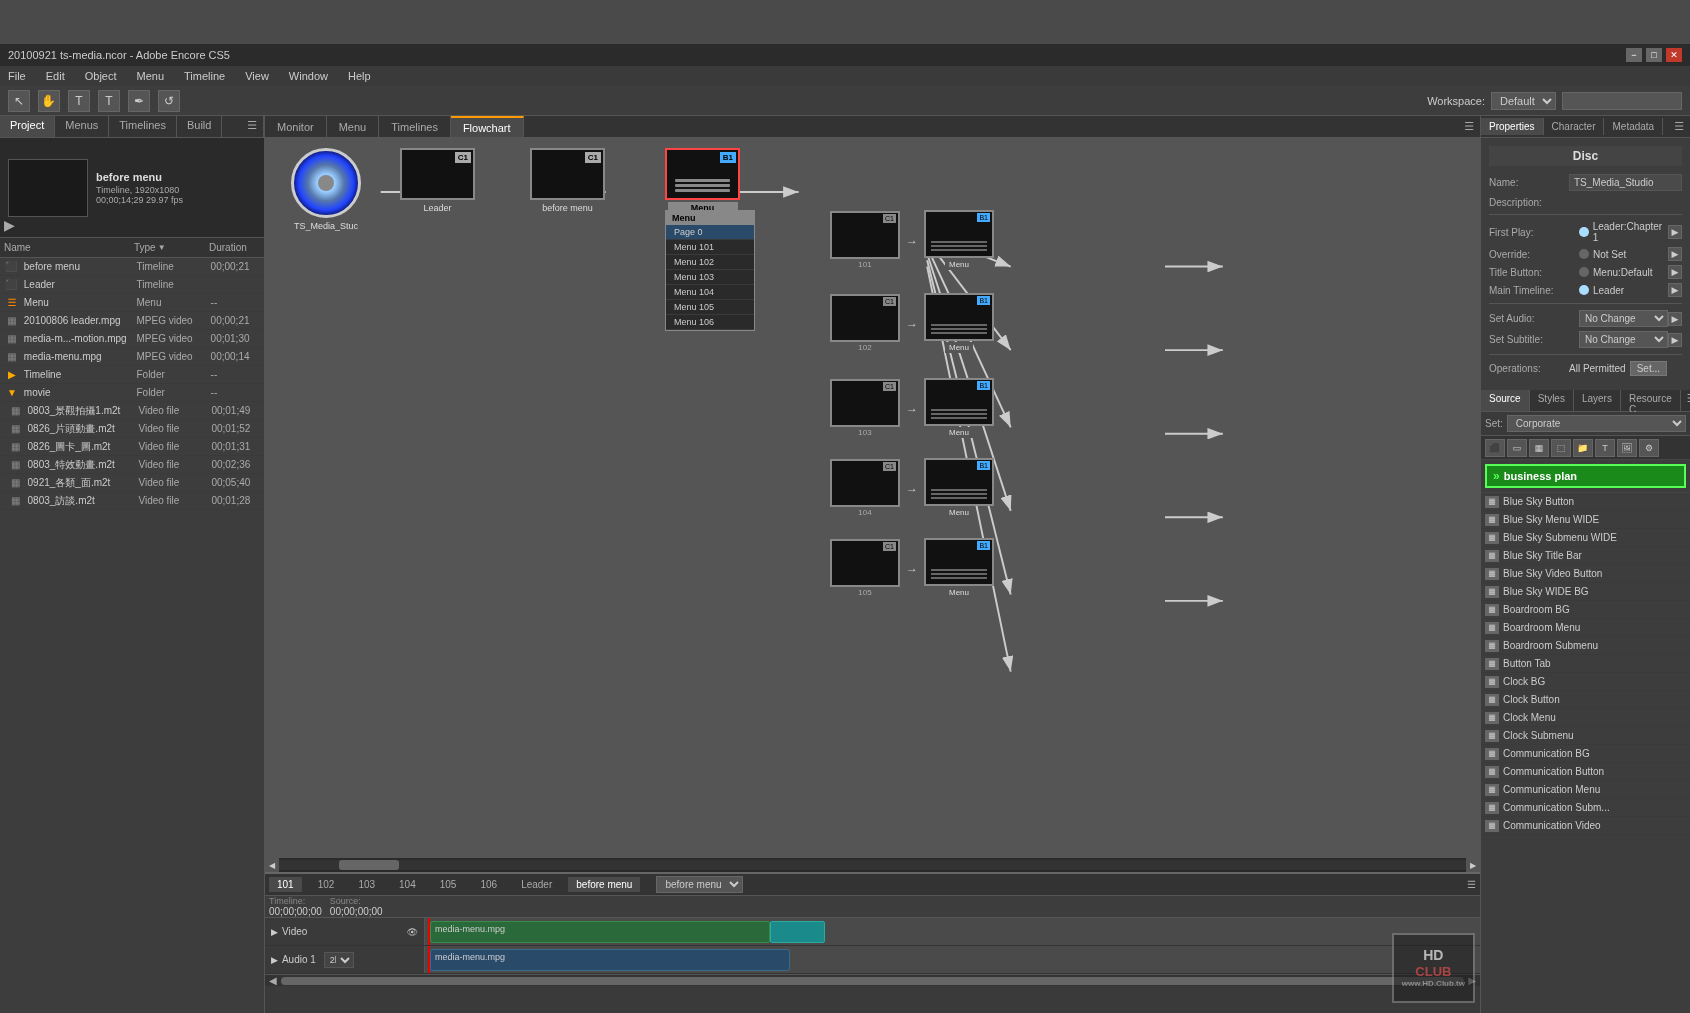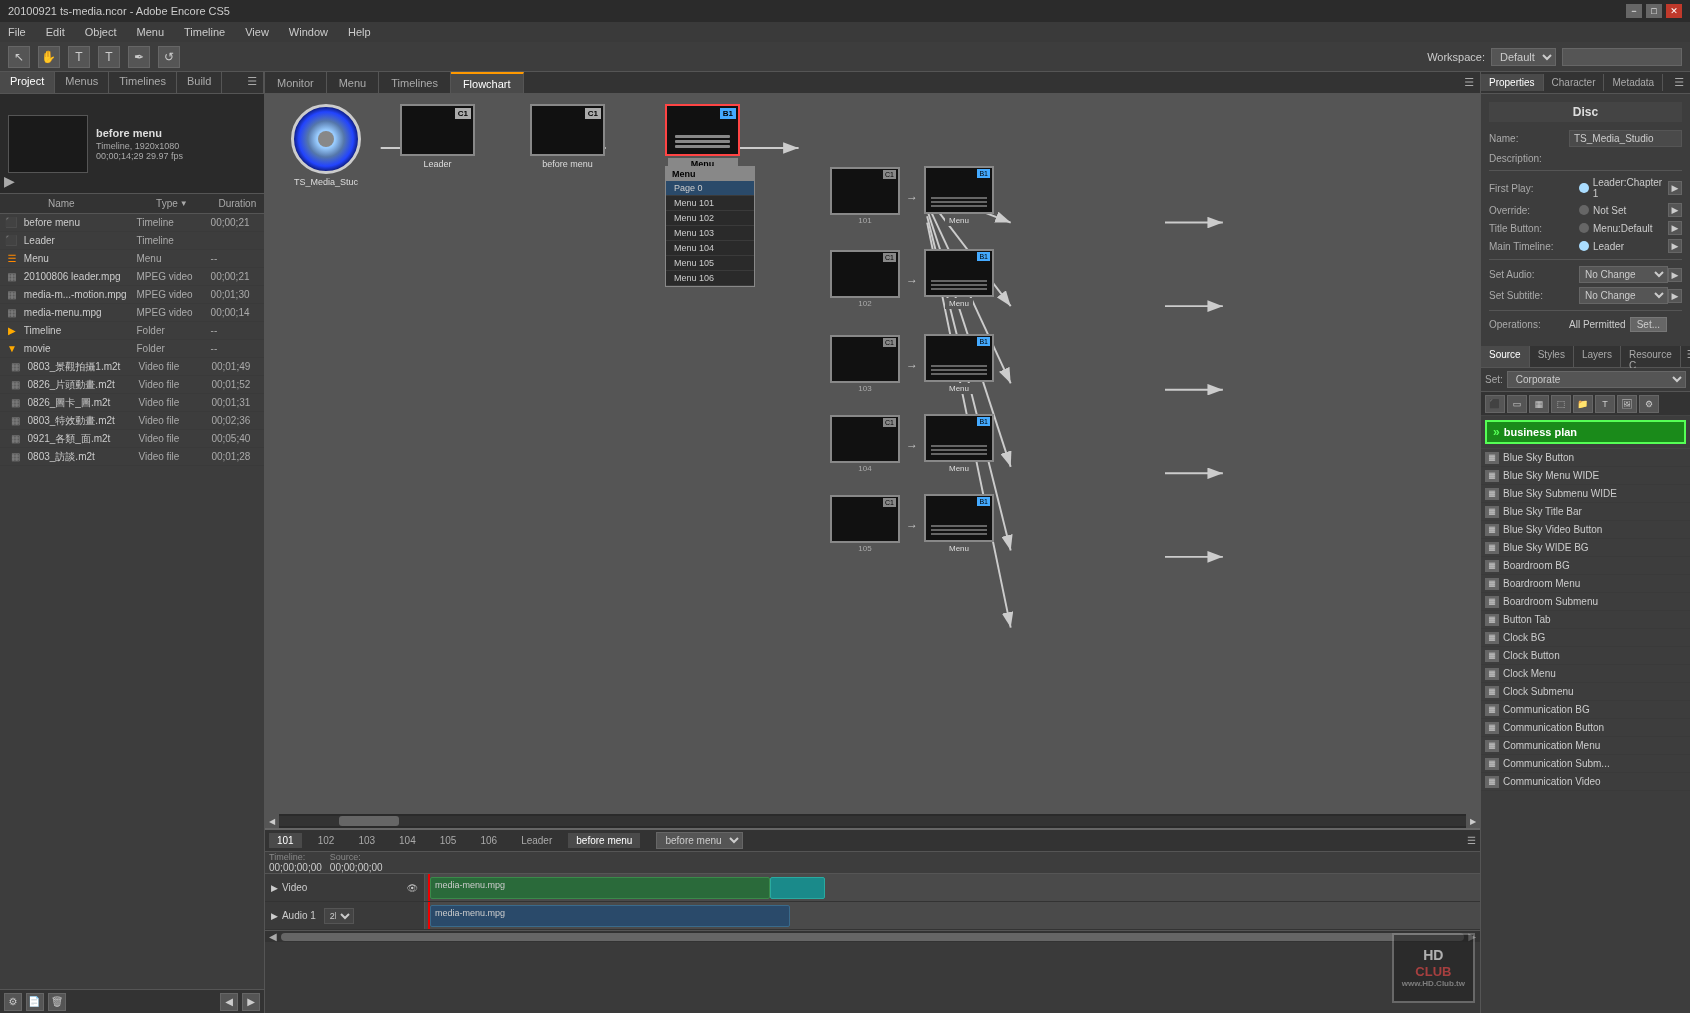--- a/index.html
+++ b/index.html
@@ -1,21 +1,21 @@
 <!DOCTYPE html>
 <html><head>
   <meta charset="utf-8">
   <style>
     * { box-sizing: border-box; margin: 0; padding: 0; }
     body { font-family: Arial, sans-serif; font-size: 11px; background: #4a4a4a; color: #ccc; overflow: hidden; width: 1690px; height: 1013px; }
 
     
     #titlebar {
       height: 22px; background: #2b2b2b; display: flex; align-items: center;
-      justify-content: space-between; padding: 0 8px; color: #ccc; font-size: 11px;
+      justify-content: space-between; padding: 0 8px; color: #ccc; font-size: 11px; margin-top: 44px;
     }
     #titlebar .winbtns { display: flex; gap: 4px; }
     #titlebar .winbtn {
       width: 16px; height: 14px; background: #666; border: none; color: #fff;
       font-size: 9px; cursor: pointer; display: flex; align-items: center; justify-content: center;
     }
     #titlebar .winbtn.close { background: #c0392b; }
 
     
     #menubar {
@@ -74,21 +74,21 @@
       padding: 4px 8px; font-size: 10px; color: #aaa;
     }
     #preview-play {
       position: absolute; bottom: 4px; left: 4px; color: #aaa; font-size: 14px; cursor: pointer;
     }
 
     #project-list-header {
       display: flex; background: #333; height: 20px; align-items: center;
       border-bottom: 1px solid #555; padding: 0 4px; font-size: 10px; color: #aaa;
     }
-    .col-name { width: 130px; margin-left: 44px; }
+    .col-name { width: 130px; }
     .col-type { width: 75px; }
     .col-dur { width: 50px; }
 
     #project-list { flex: 1; overflow-y: auto; }
     .proj-item {
       display: flex; align-items: center; height: 18px; padding: 0 4px;
       cursor: pointer; border-bottom: 1px solid #3a3a3a;
     }
     .proj-icon { width: 16px; height: 14px; margin-right: 4px; display: flex; align-items: center; justify-content: center; font-size: 10px; }
     .proj-name { width: 114px; overflow: hidden; text-overflow: ellipsis; white-space: nowrap; font-size: 10px; }

